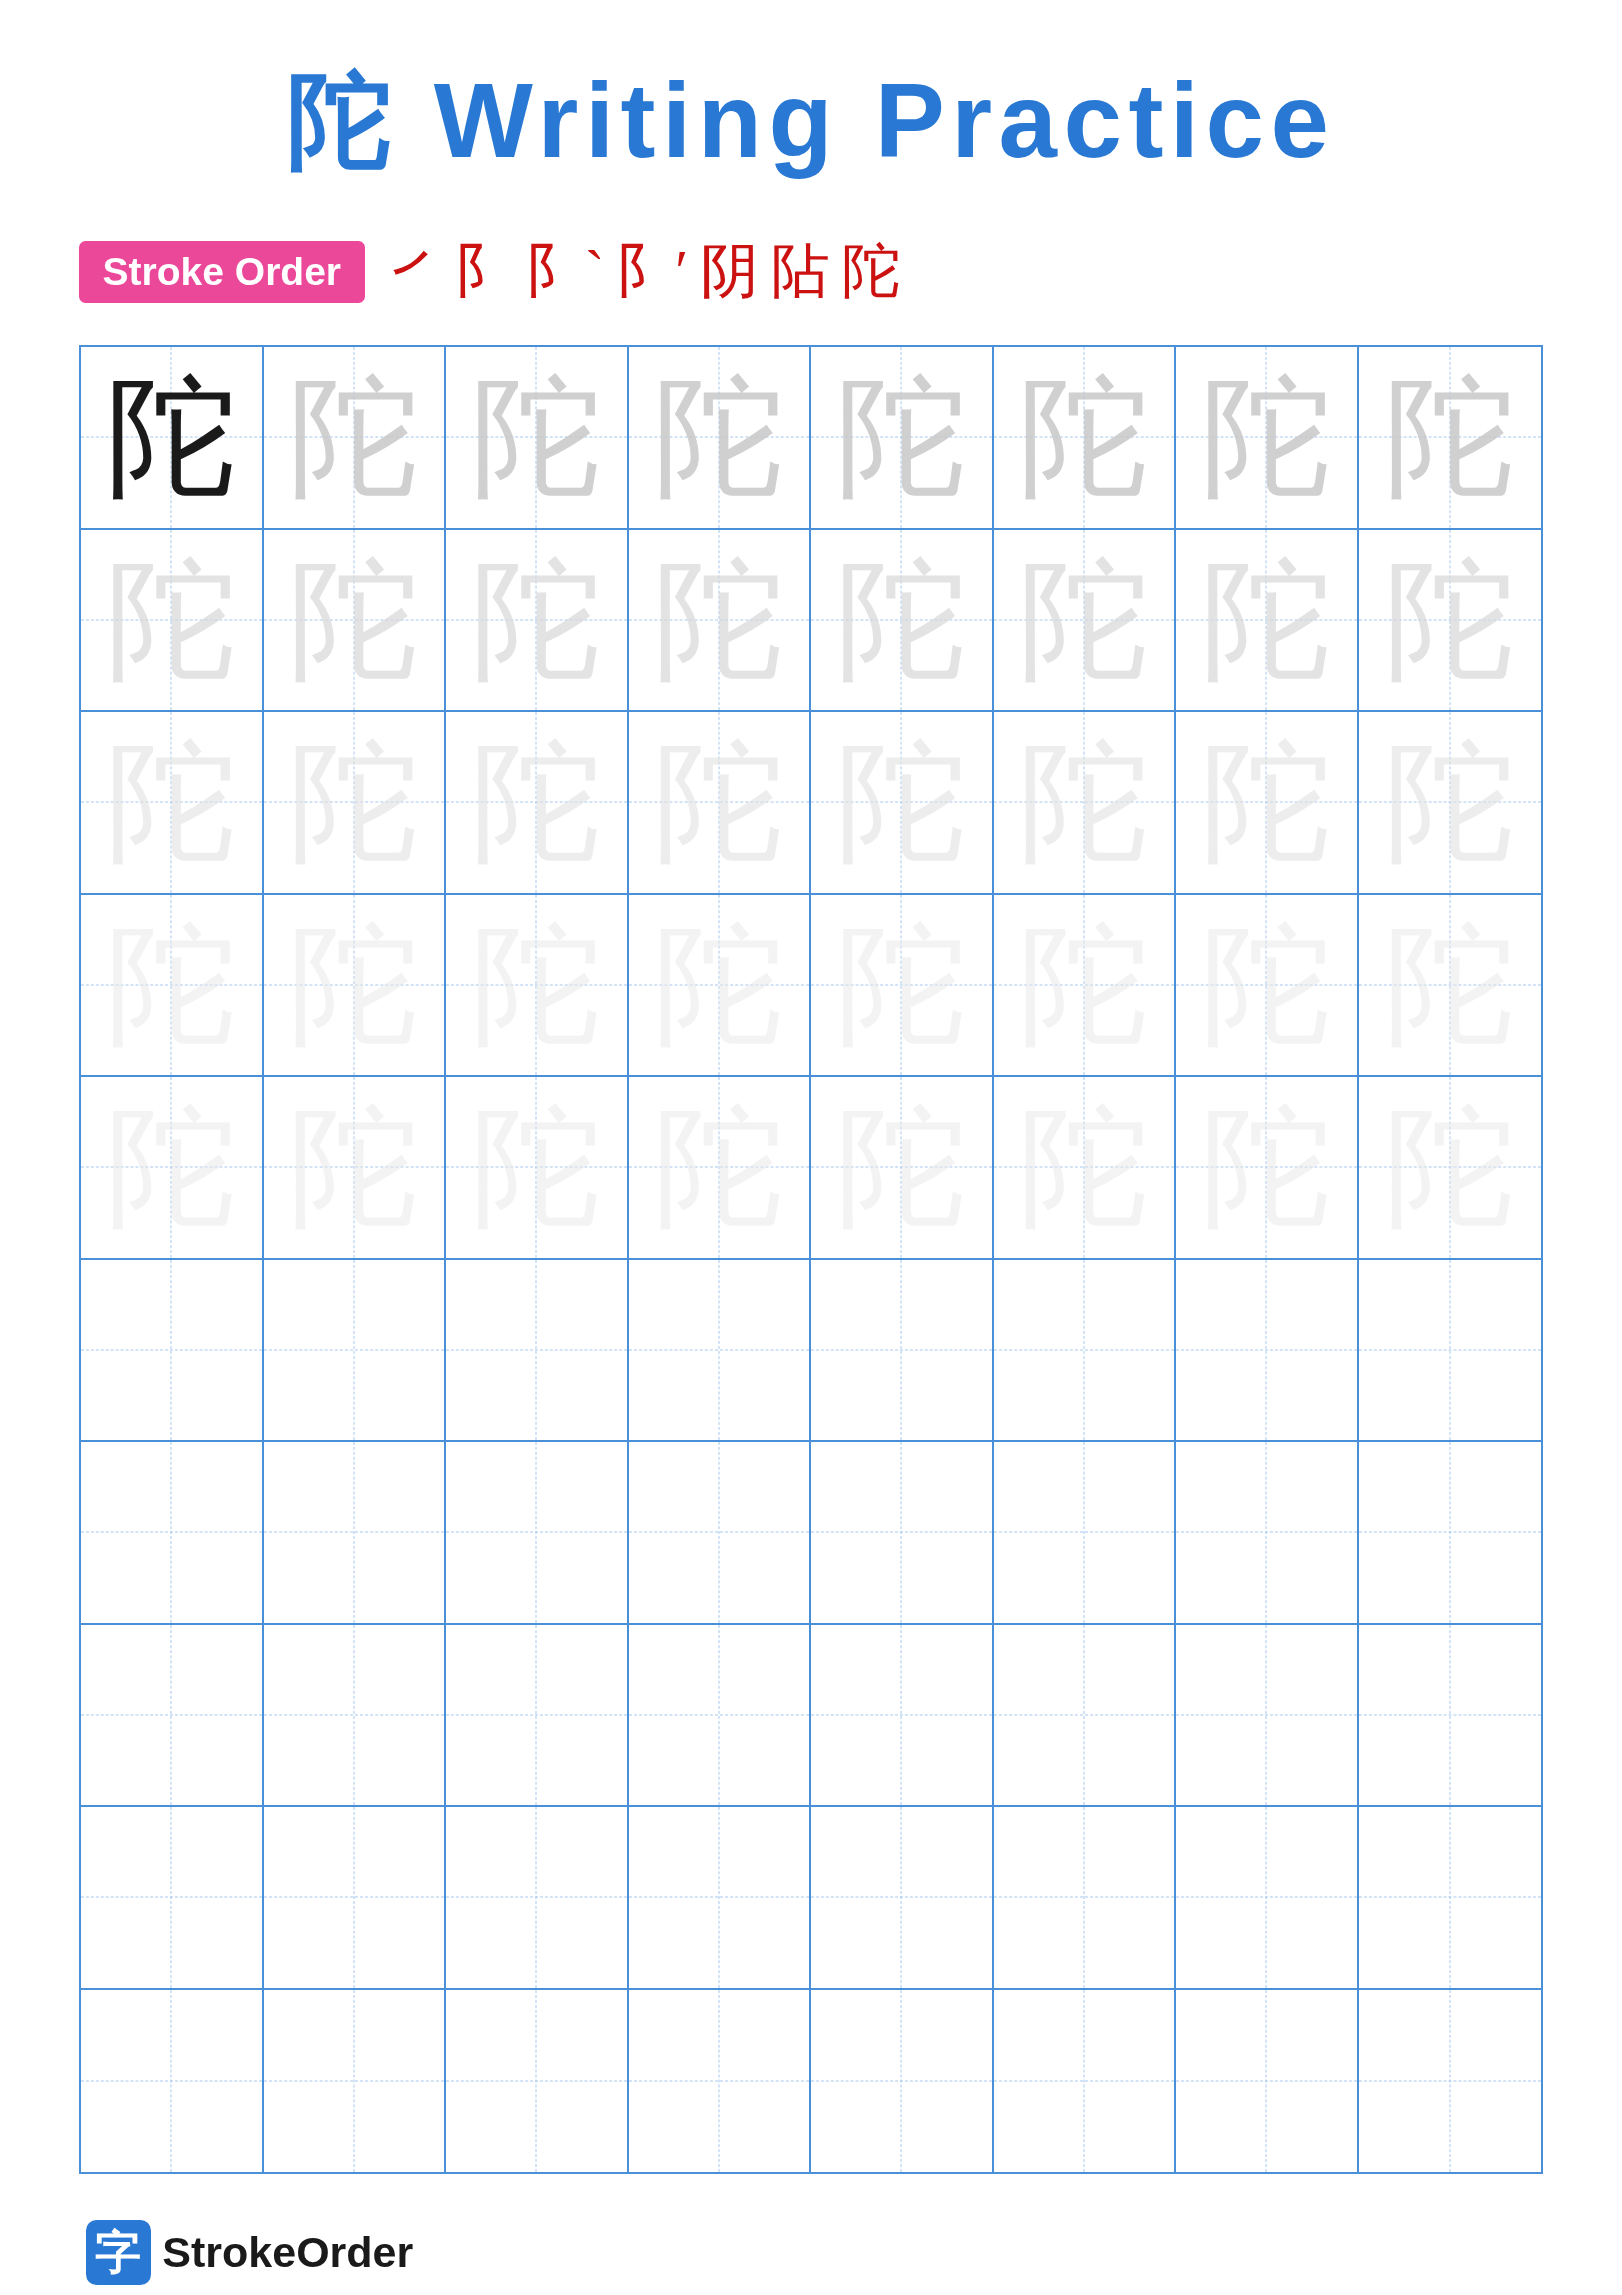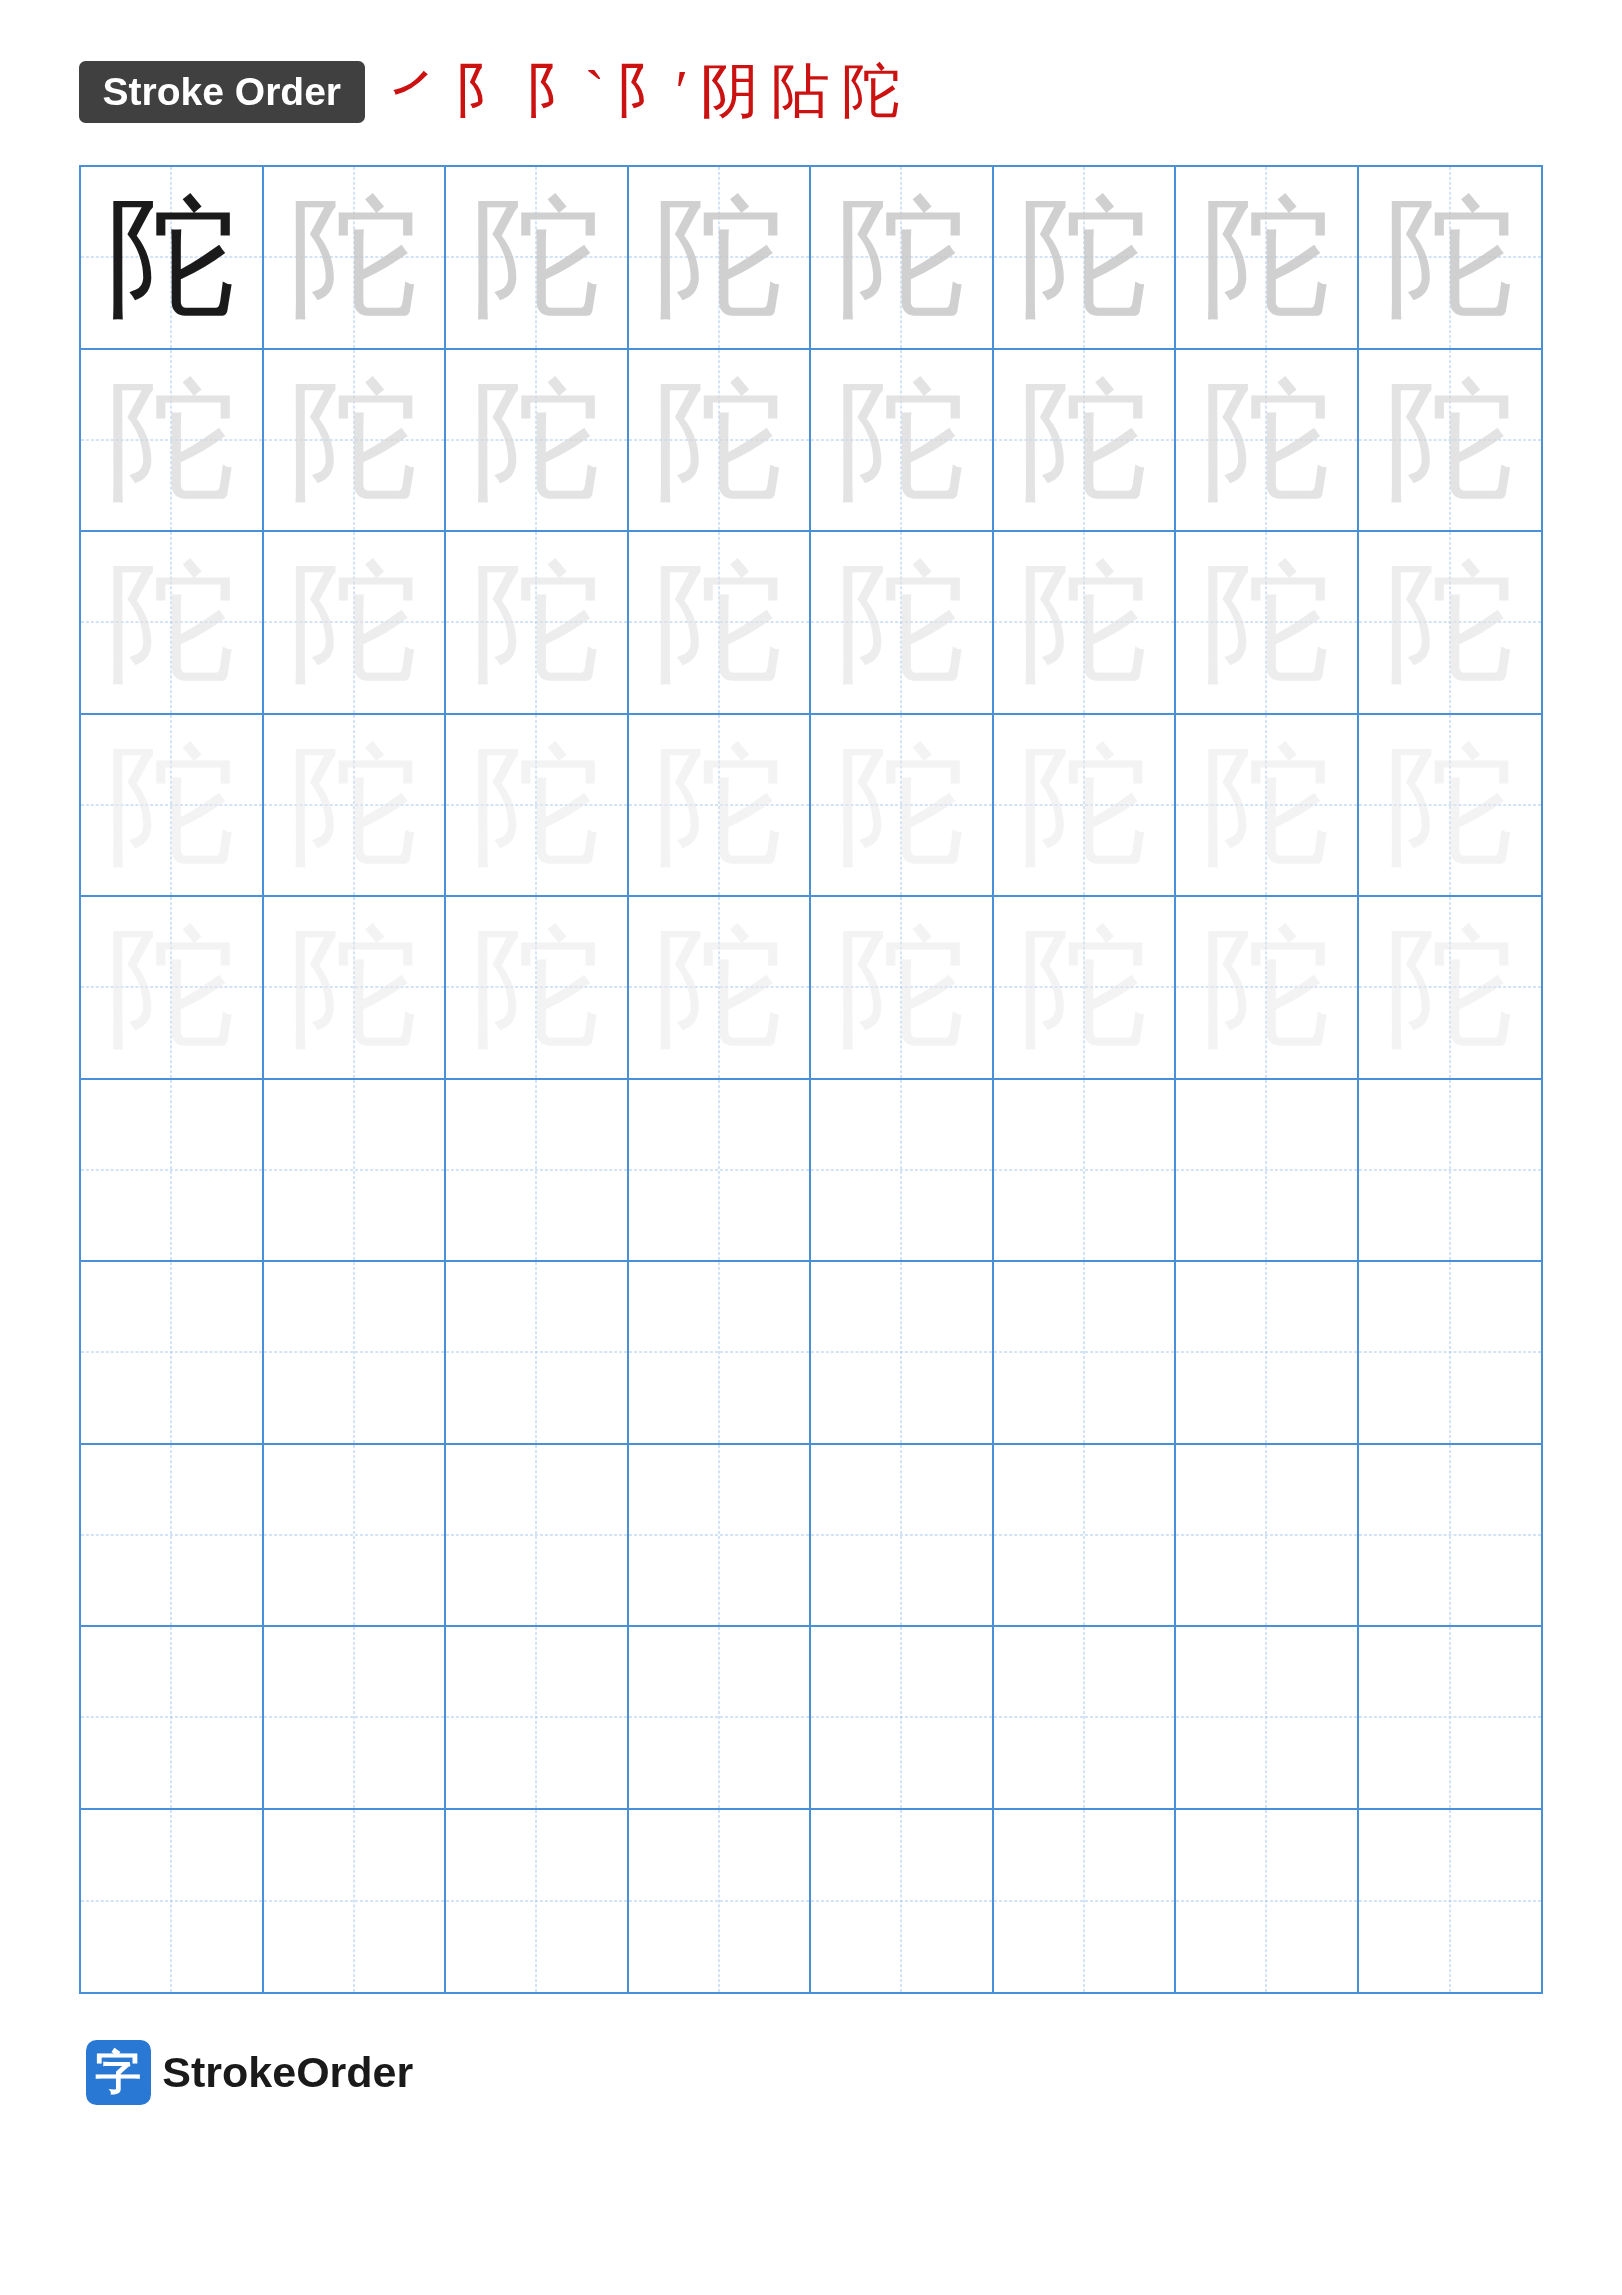--- a/index.html
+++ b/index.html
@@ -36,21 +36,21 @@
 
     .stroke-order-row {
       display: flex;
       align-items: center;
       width: 100%;
       margin-bottom: 33px;
       gap: 19.6px;
     }
 
     .stroke-order-badge {
-      background: #404040;
+      background: #ec4899;
       color: #fff;
       font-size: 39px;
       font-family: sans-serif;
       font-weight: bold;
       padding: 9.2px 23.6px;
       border-radius: 6.5px;
       white-space: nowrap;
     }
 
     .stroke-order-chars {
@@ -187,20 +187,23 @@
       font-family: sans-serif;
       font-weight: bold;
       text-align: center;
     }
   </style>
 </head>
 <body>
 
 <div class="page">
 
+  <h1 class="title">
+    <span class="chinese-char">陀</span><span> Writing Practice</span>
+  </h1>
 
   <div class="stroke-order-row">
     <div class="stroke-order-badge">Stroke Order</div>
     <div class="stroke-order-chars">
       <span>㇒</span>
       <span>阝</span>
       <span>阝`</span>
       <span>阝′</span>
       <span>阴</span>
       <span>阽</span>

